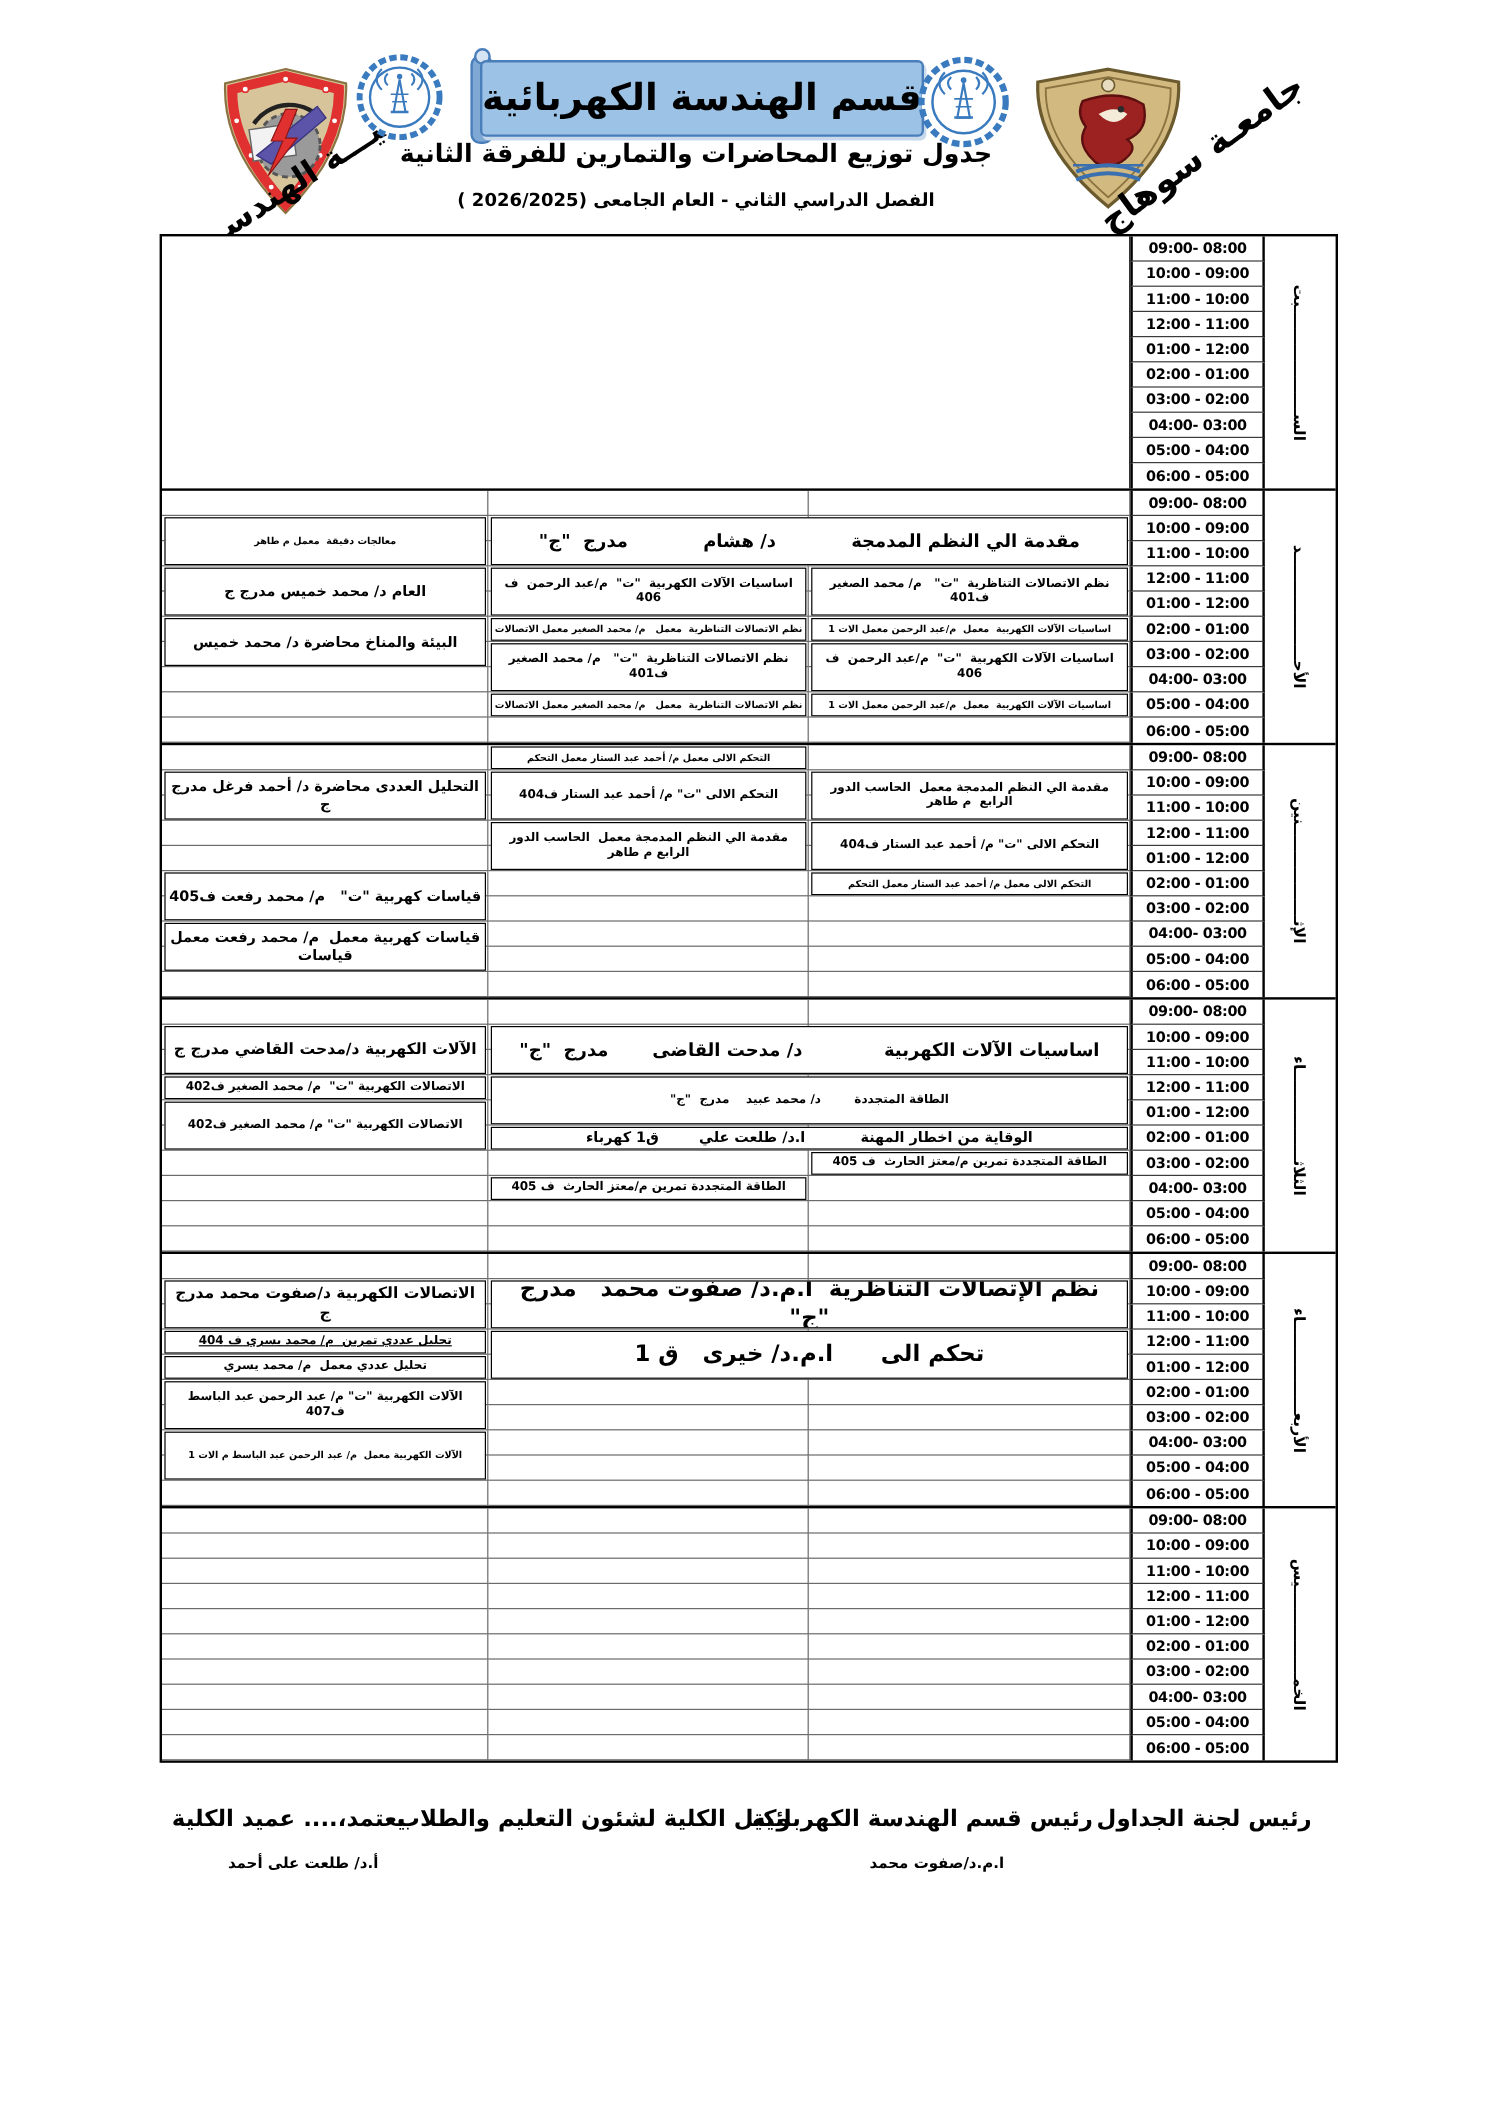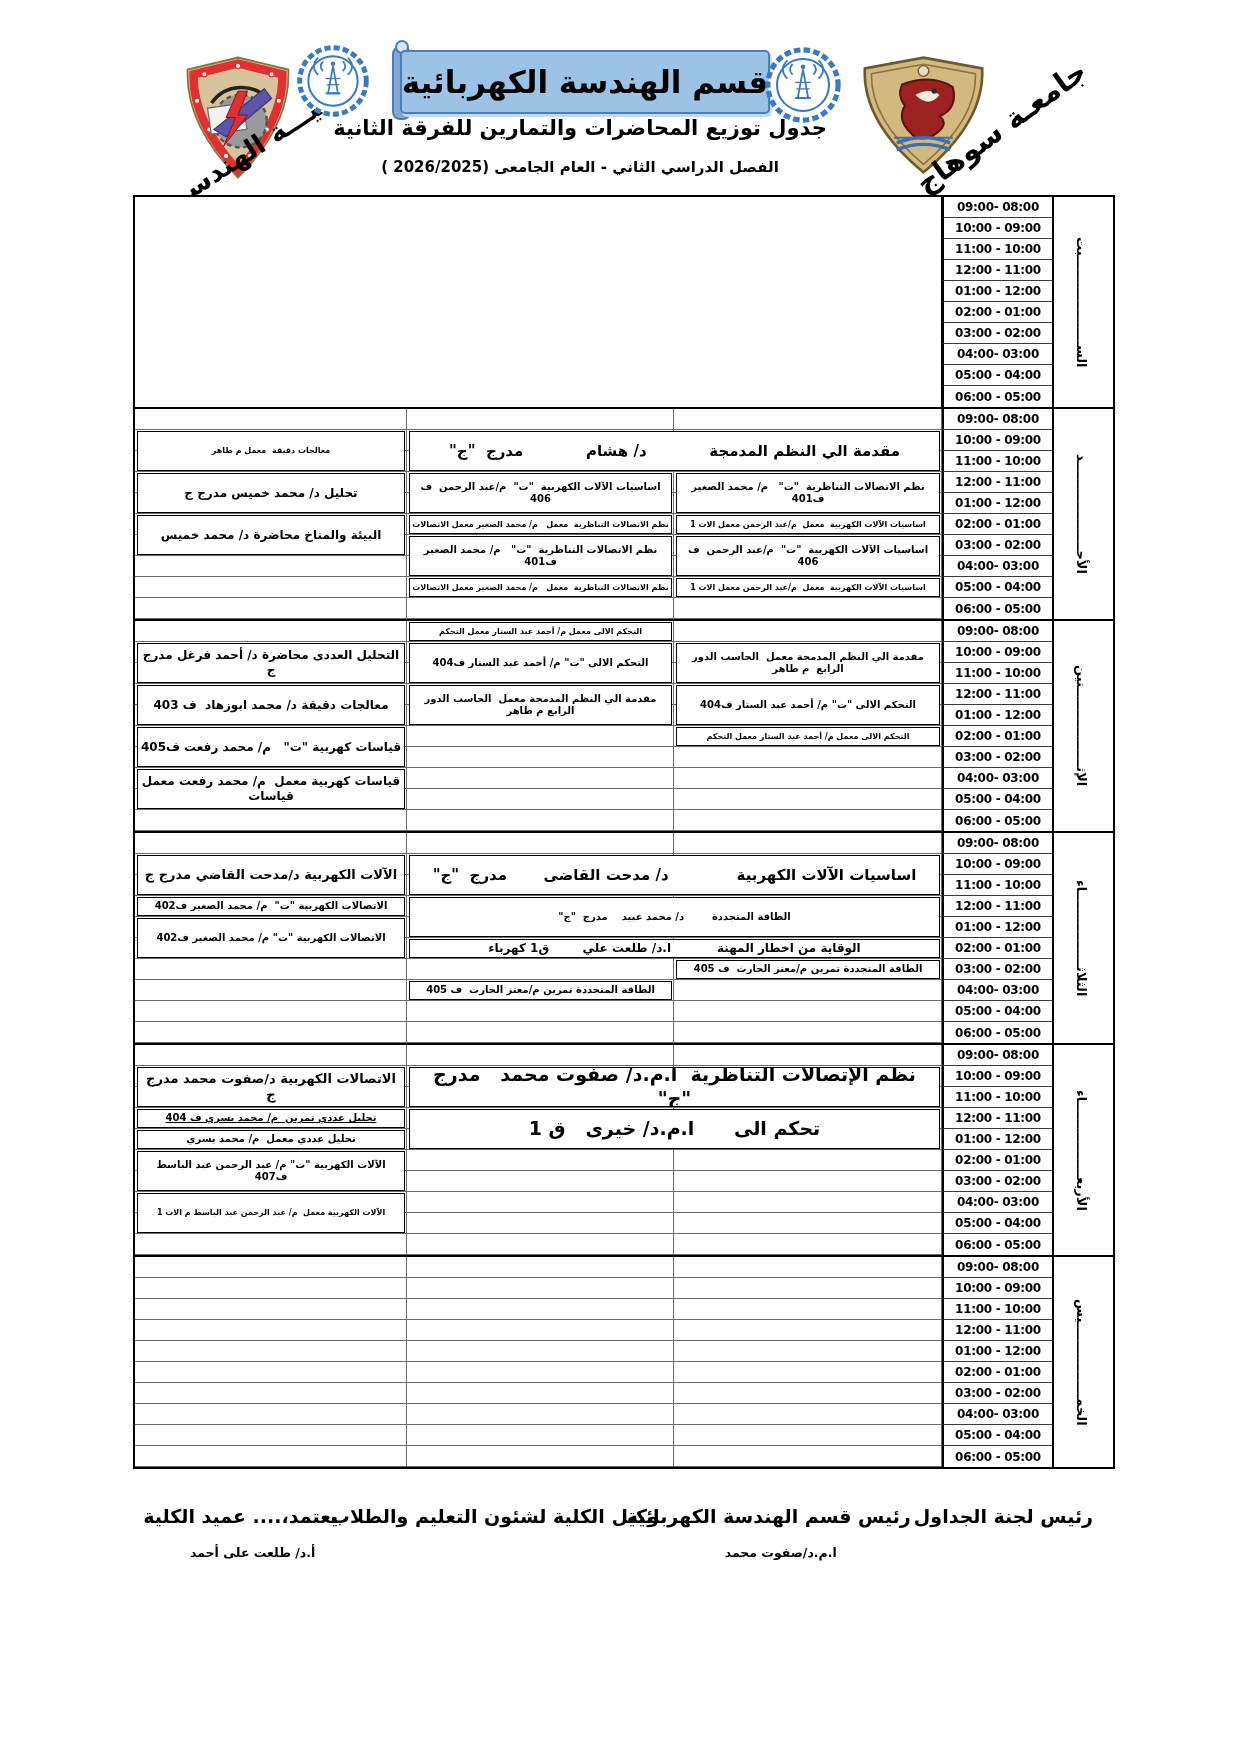--- a/index.html
+++ b/index.html
@@ -185,21 +185,21 @@
           <div class="hcell" style="grid-area: 6 / 4;">02:00 - 01:00</div>
           <div class="hcell" style="grid-area: 7 / 4;">03:00 - 02:00</div>
           <div class="hcell" style="grid-area: 8 / 4;">04:00- 03:00</div>
           <div class="hcell" style="grid-area: 9 / 4;">05:00 - 04:00</div>
           <div class="hcell last" style="grid-area: 10 / 4;">06:00 - 05:00</div>
           <div class="dcell" style="grid-area: 1 / 5 / span 10 / span 1;">الأحــــــــــــــــــــد</div>
           <div class="box lg" style="grid-area: 2 / 2 / span 2 / span 2;">مقدمة الي النظم المدمجة            د/ هشام            مدرج  "ج"</div>
           <div class="box xs" style="grid-area: 2 / 1 / span 2 / span 1;">معالجات دقيقة  معمل م طاهر</div>
           <div class="box sm" style="grid-area: 4 / 3 / span 2 / span 1;">نظم الاتصالات التناظرية  "ت"   م/ محمد الصغير ف401</div>
           <div class="box sm" style="grid-area: 4 / 2 / span 2 / span 1;">اساسيات الآلات الكهربية  "ت"  م/عبد الرحمن  ف 406</div>
-          <div class="box md" style="grid-area: 4 / 1 / span 2 / span 1;">تحليل د/ محمد خميس مدرج ج</div>
+          <div class="box md" style="grid-area: 4 / 1 / span 2 / span 1;">العام د/ محمد خميس مدرج ج</div>
           <div class="box xs" style="grid-area: 6 / 2 / span 1 / span 1;">نظم الاتصالات التناظرية  معمل   م/ محمد الصغير معمل الاتصالات</div>
           <div class="box xs" style="grid-area: 6 / 3 / span 1 / span 1;">اساسيات الآلات الكهربية  معمل  م/عبد الرحمن معمل الات 1</div>
           <div class="box md" style="grid-area: 6 / 1 / span 2 / span 1;">البيئة والمناخ محاضرة د/ محمد خميس</div>
           <div class="box sm" style="grid-area: 7 / 3 / span 2 / span 1;">اساسيات الآلات الكهربية  "ت"  م/عبد الرحمن  ف 406</div>
           <div class="box sm" style="grid-area: 7 / 2 / span 2 / span 1;">نظم الاتصالات التناظرية  "ت"   م/ محمد الصغير ف401</div>
           <div class="box xs" style="grid-area: 9 / 2 / span 1 / span 1;">نظم الاتصالات التناظرية  معمل   م/ محمد الصغير معمل الاتصالات</div>
           <div class="box xs" style="grid-area: 9 / 3 / span 1 / span 1;">اساسيات الآلات الكهربية  معمل  م/عبد الرحمن معمل الات 1</div>
         </div>
         <div class="grid day-grid">
           <div class="ecell" style="grid-area: 1 / 1;"></div>
@@ -242,21 +242,20 @@
           <div class="hcell" style="grid-area: 8 / 4;">04:00- 03:00</div>
           <div class="hcell" style="grid-area: 9 / 4;">05:00 - 04:00</div>
           <div class="hcell last" style="grid-area: 10 / 4;">06:00 - 05:00</div>
           <div class="dcell" style="grid-area: 1 / 5 / span 10 / span 1;">الإثــــــــــــــــــنين</div>
           <div class="box xs" style="grid-area: 1 / 2 / span 1 / span 1;">التحكم الالى معمل م/ أحمد عبد الستار معمل التحكم</div>
           <div class="box sm" style="grid-area: 2 / 3 / span 2 / span 1;">مقدمة الي النظم المدمجة معمل  الحاسب الدور الرابع  م طاهر</div>
           <div class="box sm" style="grid-area: 2 / 2 / span 2 / span 1;">التحكم الالى "ت" م/ أحمد عبد الستار ف404</div>
           <div class="box md" style="grid-area: 2 / 1 / span 2 / span 1;">التحليل العددى محاضرة د/ أحمد فرغل مدرج ج</div>
           <div class="box sm" style="grid-area: 4 / 3 / span 2 / span 1;">التحكم الالى "ت" م/ أحمد عبد الستار ف404</div>
           <div class="box sm" style="grid-area: 4 / 2 / span 2 / span 1;">مقدمة الي النظم المدمجة معمل  الحاسب الدور الرابع م طاهر</div>
-          <div class="box md" style="grid-area: 4 / 1 / span 2 / span 1;">معالجات دقيقة د/ محمد ابوزهاد  ف 403</div>
           <div class="box xs" style="grid-area: 6 / 3 / span 1 / span 1;">التحكم الالى معمل م/ أحمد عبد الستار معمل التحكم</div>
           <div class="box md" style="grid-area: 6 / 1 / span 2 / span 1;">قياسات كهربية "ت"   م/ محمد رفعت ف405</div>
           <div class="box md" style="grid-area: 8 / 1 / span 2 / span 1;">قياسات كهربية معمل  م/ محمد رفعت معمل قياسات</div>
         </div>
         <div class="grid day-grid">
           <div class="ecell" style="grid-area: 1 / 1;"></div>
           <div class="ecell" style="grid-area: 1 / 2;"></div>
           <div class="ecell" style="grid-area: 1 / 3;"></div>
           <div class="ecell" style="grid-area: 2 / 1;"></div>
           <div class="ecell" style="grid-area: 2 / 2;"></div>

